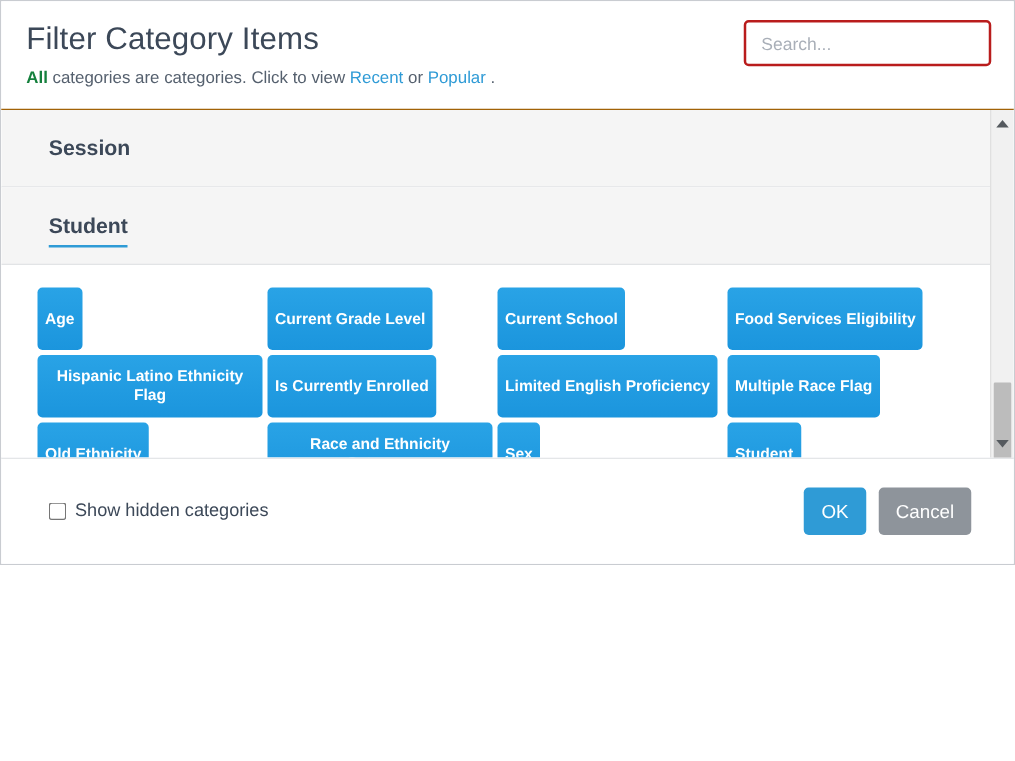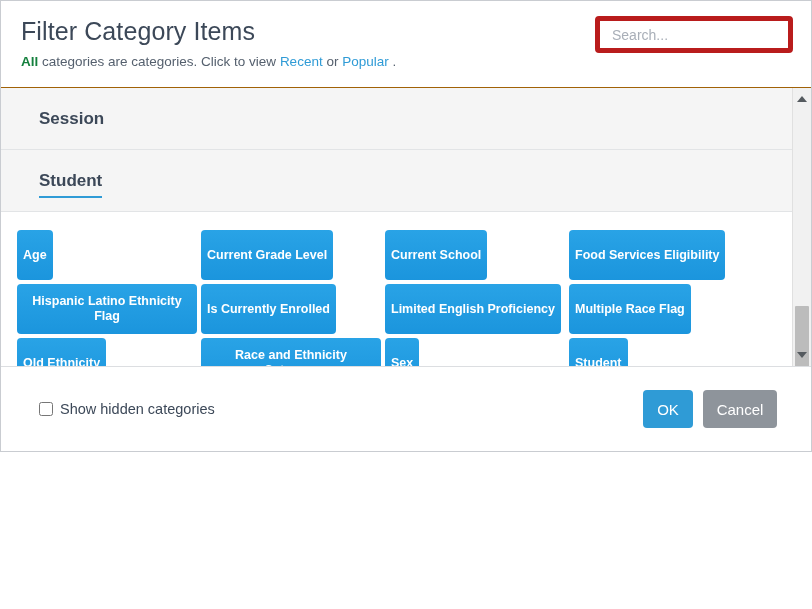--- a/index.html
+++ b/index.html
@@ -58,21 +58,21 @@
     text-decoration: none;
     cursor: pointer;
   }
   .search-box {
     position: absolute;
     top: 15px;
     right: 18px;
     width: 198px;
     height: 37px;
     box-sizing: border-box;
-    border: 5px solid #b91c1c;
+    border: 2px solid #b91c1c;
     border-radius: 4px;
     background: #ffffff;
     padding: 0 12px;
     font-family: "Liberation Sans", sans-serif;
     font-size: 14px;
     color: #3c4858;
     outline: none;
   }
   .search-box::placeholder {
     color: #a9afb8;
@@ -122,21 +122,21 @@
   .panel-body {
     padding: 18px 0 12px 0;
     background: #ffffff;
   }
 
   .btn-grid {
     display: grid;
     grid-template-columns: repeat(4, 180px);
     column-gap: 4px;
     row-gap: 4px;
-    padding-left: 16px;
+    padding-left: 29px;
   }
   .cat-btn {
     height: 50px;
     border: none;
     border-radius: 4px;
     background: linear-gradient(to bottom, #29a3e6 0%, #1b95dd 100%);
     color: #ffffff;
     font-family: "Liberation Sans", sans-serif;
     font-size: 12.5px;
     font-weight: bold;

